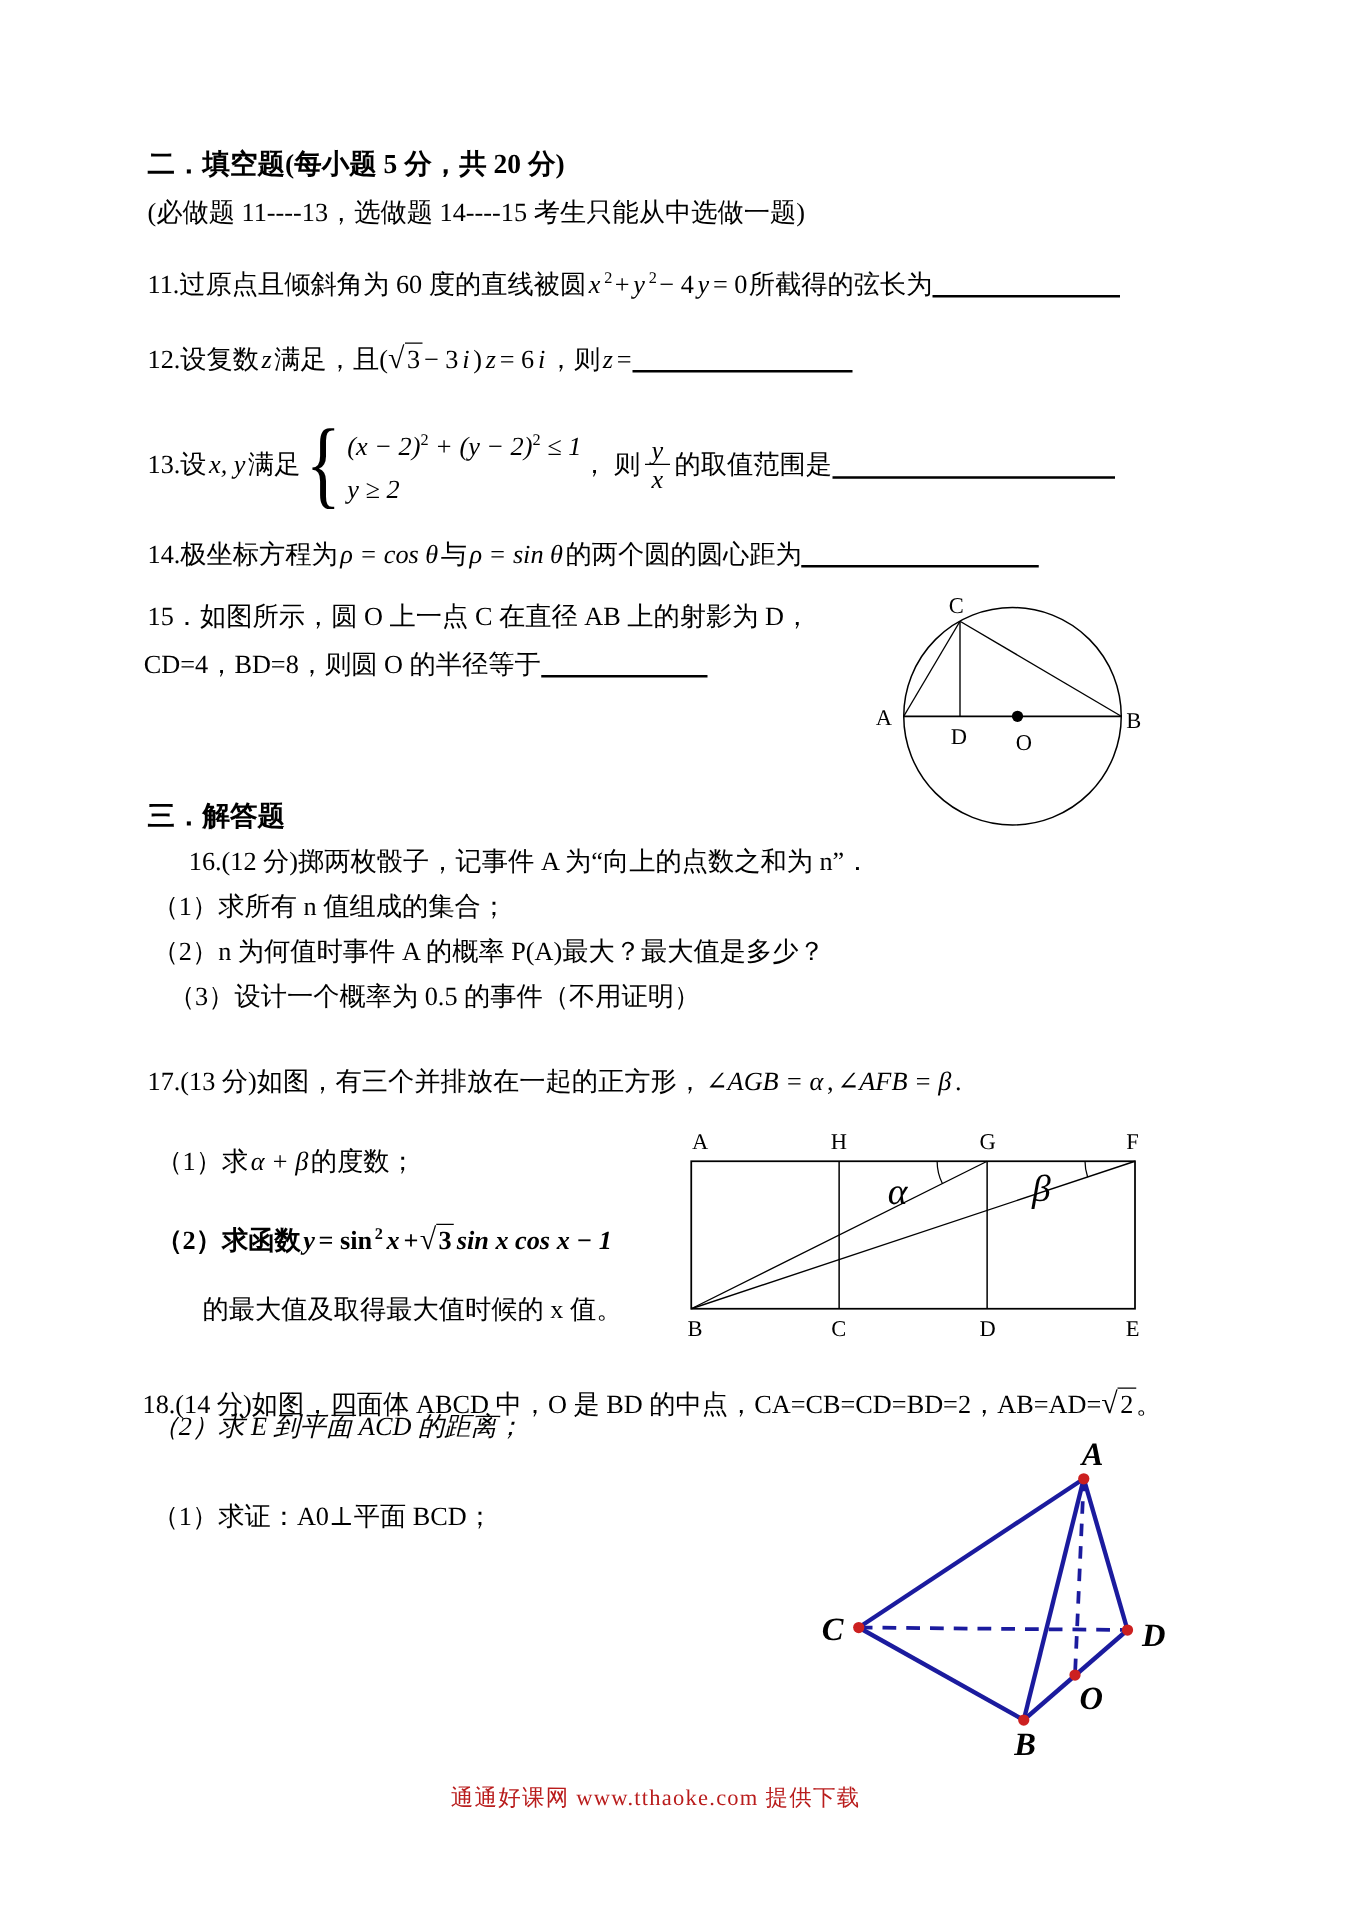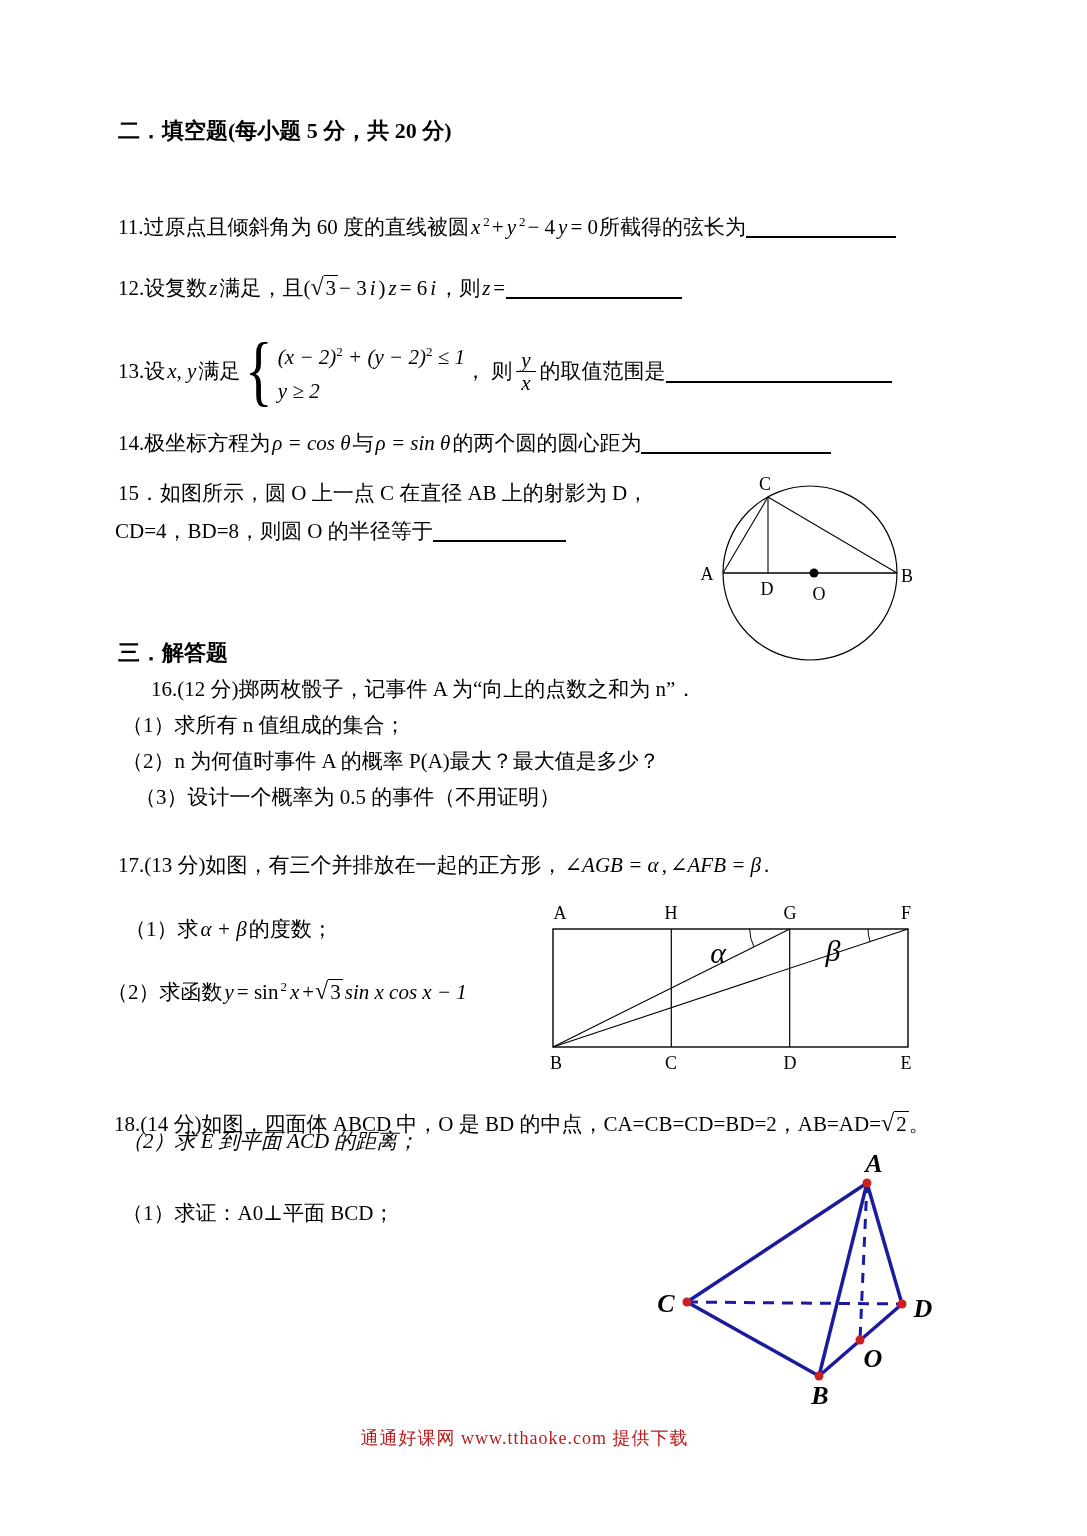--- a/index.html
+++ b/index.html
@@ -28,20 +28,21 @@
   .dlabel{font-family:"Liberation Serif","DejaVu Serif",serif;font-size:18px;}
   .tlabel{font-family:"Liberation Serif","DejaVu Serif",serif;font-size:26px;font-weight:bold;font-style:italic;}
   .greek{font-family:"Liberation Serif","DejaVu Serif",serif;font-size:30px;font-style:italic;}
 </style>
 </head>
 <body>
 
 <div class="page">
 
   <div class="line b fs22" style="left:118px;top:116px;">二．填空题(每小题 5 分，共 20 分)</div>
+  <div class="line" style="left:118px;top:155px;">(必做题 11----13，选做题 14----15 考生只能从中选做一题)</div>
 
   <div class="line" style="left:118px;top:207px;">
     <span>11.过原点且倾斜角为 60 度的直线被圆</span><span class="math">x</span><span class="sup">2</span><span class="mn">+</span><span class="math">y</span><span class="sup">2</span><span class="mn">− 4</span><span class="math">y</span><span class="mn">= 0</span><span>所截得的弦长为</span><span class="blank" style="width:150px;"></span>
   </div>
 
   <div class="line" style="left:118px;top:272px;font-family:Liberation Serif, serif;">
     <span>12.设复数</span><span class="math">z</span><span>满足，且(</span><span class="rad-sign">√</span><span class="radicand">3</span><span class="mn">− 3</span><span class="math">i</span><span class="mn">)</span><span class="math">z</span><span class="mn">= 6</span><span class="math">i</span><span>，则</span><span class="math">z</span><span class="mn">=</span><span class="blank" style="width:176px;"></span>
   </div>
 
   <div class="line syswrap" style="left:118px;top:332px;">
@@ -91,23 +92,24 @@
   <div class="line" style="left:122px;top:710px;">（1）求所有 n 值组成的集合；</div>
   <div class="line" style="left:122px;top:746px;">（2）n 为何值时事件 A 的概率 P(A)最大？最大值是多少？</div>
   <div class="line" style="left:122px;top:782px;margin-left:13px;">（3）设计一个概率为 0.5 的事件（不用证明）</div>
 
   <div class="line" style="left:118px;top:850px;">
     <span>17.(13 分)如图，有三个并排放在一起的正方形，</span><span class="math">∠AGB = α</span><span class="mn">,</span><span class="math">∠AFB = β</span><span class="mn">.</span>
   </div>
   <div class="line" style="left:125px;top:914px;">
     <span>（1）求</span><span class="math">α + β</span><span>的度数；</span>
   </div>
-  <div class="line" style="left:107px;top:972px;">
+  <div class="line" style="left:125px;top:972px;font-weight:bold;">
     <span>（2）求函数</span><span class="math">y</span><span class="mn">= sin</span><span class="sup">2</span><span class="math">x</span><span class="mn">+</span><span class="rad-sign">√</span><span class="radicand">3</span><span class="math">sin x cos x − 1</span>
   </div>
+  <div class="line" style="left:162px;top:1032px;">的最大值及取得最大值时候的 x 值。</div>
 
   <svg style="left:550px;top:893px;" width="425" height="195" viewBox="0 0 425 195">
     <rect x="3" y="36" width="355" height="118" fill="none" stroke="#000" stroke-width="1.4"></rect>
     <line x1="121.3" y1="36" x2="121.3" y2="154" stroke="#000" stroke-width="1.2"></line>
     <line x1="239.7" y1="36" x2="239.7" y2="154" stroke="#000" stroke-width="1.2"></line>
     <line x1="3" y1="154" x2="239.7" y2="36" stroke="#000" stroke-width="1.1"></line>
     <line x1="3" y1="154" x2="358" y2="36" stroke="#000" stroke-width="1.1"></line>
     <path d="M 199.7 36 A 40 40 0 0 0 203.9 53.8" fill="none" stroke="#000" stroke-width="1"></path>
     <path d="M 318 36 A 40 40 0 0 0 320.1 48.6" fill="none" stroke="#000" stroke-width="1"></path>
     <text x="10" y="26" class="dlabel" text-anchor="middle">A</text>

